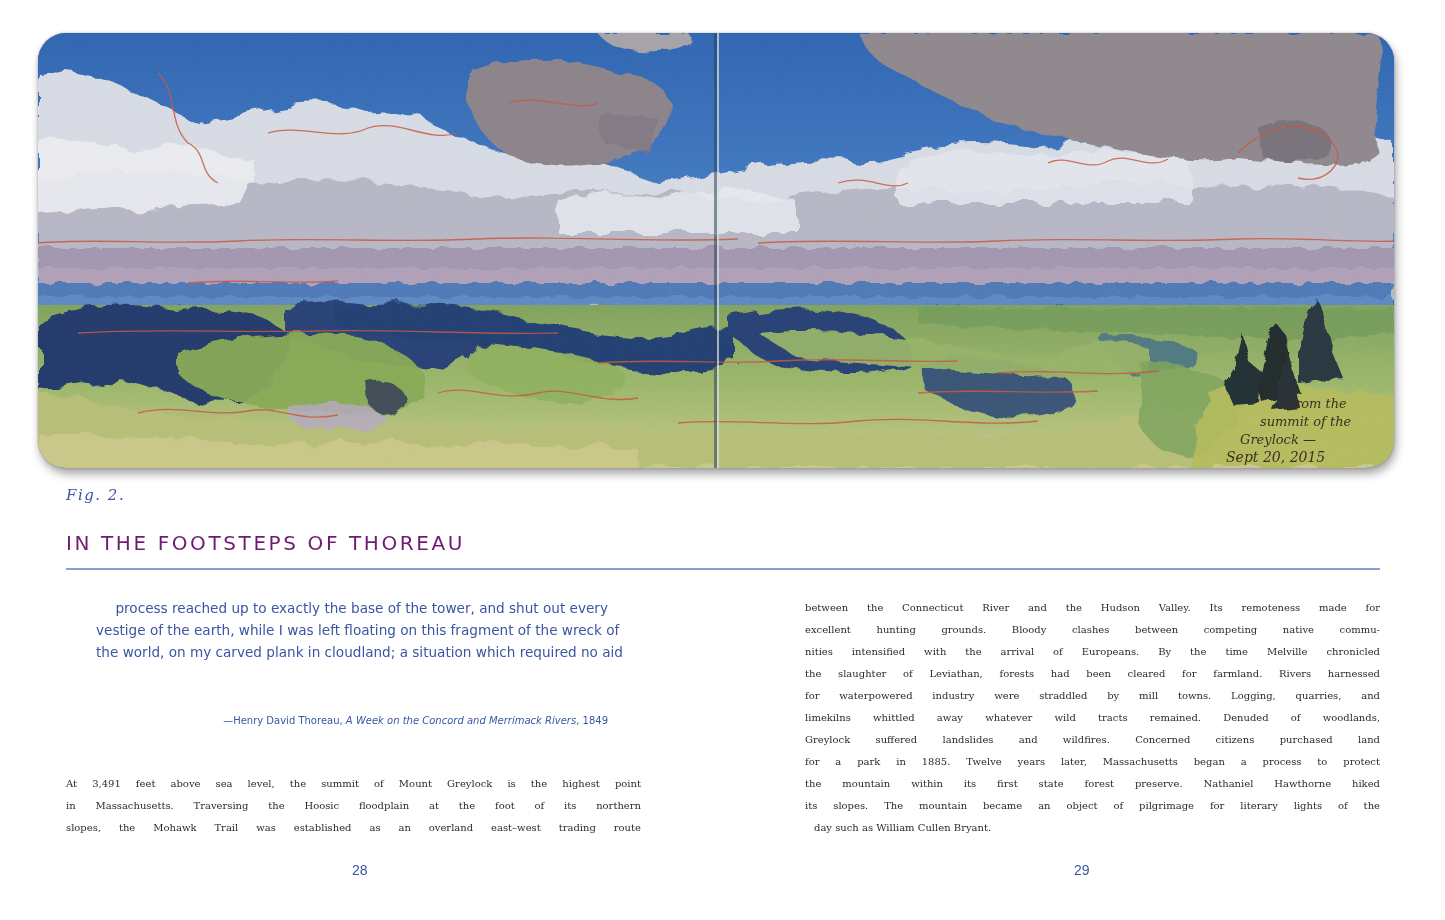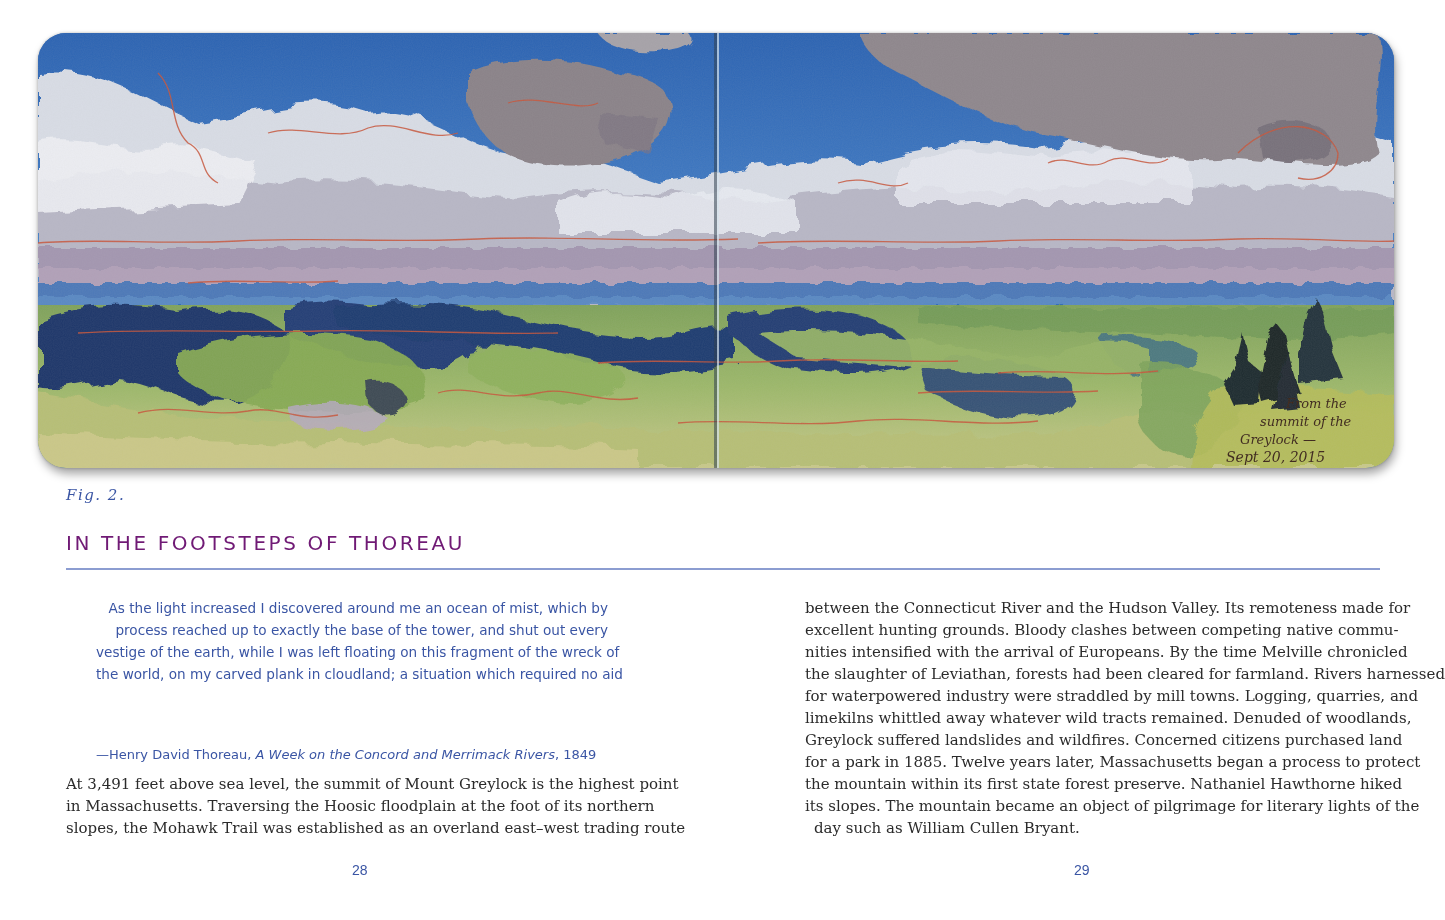--- a/index.html
+++ b/index.html
@@ -31,30 +31,30 @@
   }
 
   
   .epigraph {
     position: absolute; left: 96px; top: 597px; width: 512px;
     text-align: right; color: #3a55a4;
     font-family: "DejaVu Sans", sans-serif; font-size: 13.6px; line-height: 22px;
   }
   .epigraph .line { display: block; white-space: nowrap; }
   .attribution {
-    position: absolute; left: 96px; top: 747px; width: 512px;
-    color: #3a55a4; white-space: nowrap;
-    font-family: "DejaVu Sans", sans-serif; font-size: 13px;
+    position: absolute; left: 96px; top: 715px; width: 512px;
+    text-align: right; color: #3a55a4; white-space: nowrap;
+    font-family: "DejaVu Sans", sans-serif; font-size: 10px;
   }
   .attribution em { font-style: italic; }
 
   
   .body-col {
     position: absolute; color: #2b2b2b;
-    font-family: "DejaVu Serif", serif; font-size: 15px; line-height: 22px;
+    font-family: "DejaVu Serif", serif; font-size: 10px; line-height: 22px;
   }
   .body-col .line { display: block; white-space: nowrap; text-align: justify; text-align-last: justify; }
   .body-col .line.last { text-align-last: left; margin-left: 9px; }
   .col-left { left: 66px; top: 773px; width: 575px; }
   .col-right { left: 805px; top: 597px; width: 575px; }
 
   .page-num {
     position: absolute; top: 862px; color: #3a55a4;
     font-family: Liberation Sans, sans-serif; font-size: 14px;
   }
@@ -180,21 +180,20 @@
 
     <rect x="0" y="0" width="1356" height="435" filter="url(#grain)"></rect>
   </svg>
 </div>
 
 <div class="fig-label">Fig. 2.</div>
 <div class="section-title">IN THE FOOTSTEPS OF THOREAU</div>
 <div class="rule"></div>
 
 <div class="epigraph">
-  <span class="line">As the light increased I discovered around me an ocean of mist, which by</span>
   <span class="line">process reached up to exactly the base of the tower, and shut out every</span>
   <span class="line">vestige of the earth, while I was left floating on this fragment of the wreck of</span>
   <span class="line">the world, on my carved plank in cloudland; a situation which required no aid</span>
 </div>
 <div class="attribution"><span>—Henry David Thoreau, </span><em>A Week on the Concord and Merrimack Rivers</em><span>, 1849</span></div>
 
 <div class="body-col col-left">
   <span class="line">At 3,491 feet above sea level, the summit of Mount Greylock is the highest point</span>
   <span class="line">in Massachusetts. Traversing the Hoosic floodplain at the foot of its northern</span>
   <span class="line">slopes, the Mohawk Trail was established as an overland east–west trading route</span>

